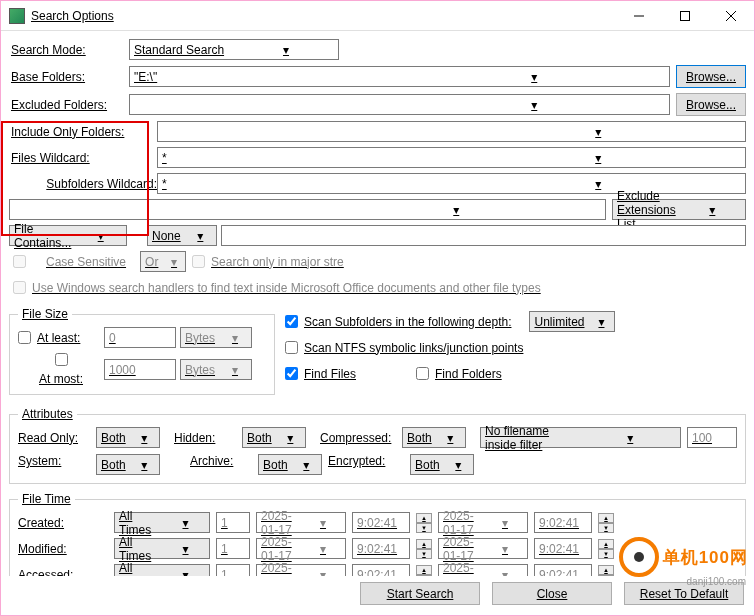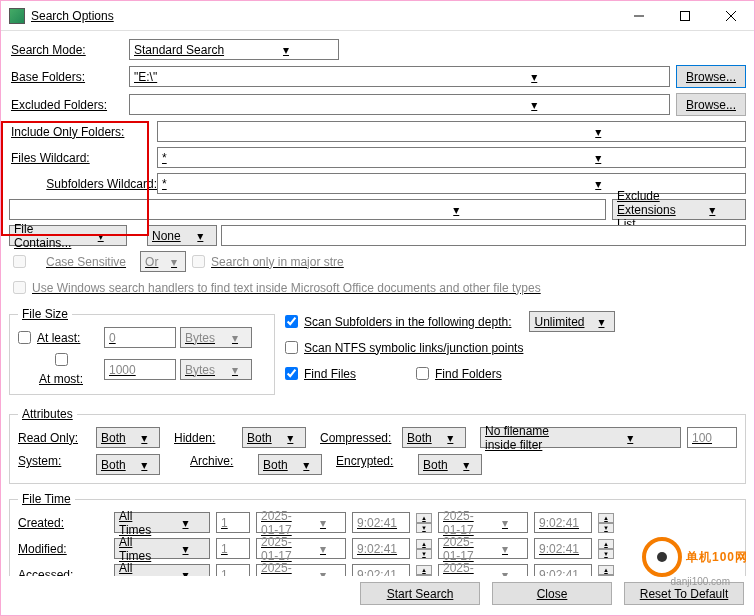--- a/index.html
+++ b/index.html
@@ -26,22 +26,22 @@
   .chk input { margin:0; }
   .dis { color: #888; }
   .ft-row { display:flex; align-items:center; gap: 6px; margin-bottom: 5px; }
   .ft-lbl { width: 90px; }
   .spinbtn-col { display:flex; flex-direction:column; }
   .spin { width:16px; height:10px; border:1px solid #999; background:#eee; font-size:7px; text-align:center; line-height:8px; }
   .footer { display:flex; gap: 12px; justify-content:flex-end; padding: 6px 10px 10px 10px; }
   .watermark { position:absolute; right:6px; bottom:38px; display:flex; align-items:center; gap:4px; color:#f57c00; font-weight:bold; pointer-events:none; }
   .wm-ring { width:40px; height:40px; border:4px solid #f57c00; border-radius:50%; display:flex; align-items:center; justify-content:center; position:relative; }
   .wm-dot { width:10px; height:10px; background:#333; border-radius:50%; }
-  .wm-text { font-size:12px; color:#f57c00; letter-spacing:1px; }
-  .wm-sub { font-size:10px; color:#999; position:absolute; right:24px; bottom:28px; }
+  .wm-text { font-size:17px; color:#f57c00; letter-spacing:1px; }
+  .wm-sub { font-size:10px; color:#999; position:absolute; right:8px; bottom:28px; }
 </style>
 </head>
 <body>
 
 <div class="window">
   <div class="titlebar">
     <div class="title-icon"></div>
     <div class="title-text">Search Options</div>
     <div class="winbtns">
       <div class="winbtn">
@@ -238,21 +238,21 @@
         <span style="width:72px;">System:</span>
         <div class="combo" style="width:64px; background:#e9e9e9;">
             <span>Both</span>
             <span class="arrow">▾</span>
           </div>
         <span style="width:62px; margin-left:24px;">Archive:</span>
         <div class="combo" style="width:64px; background:#e9e9e9;">
             <span>Both</span>
             <span class="arrow">▾</span>
           </div>
-        <span style="width:76px; margin-left:8px;">Encrypted:</span>
+        <span style="width:76px; ">Encrypted:</span>
         <div class="combo" style="width:64px; background:#e9e9e9;">
             <span>Both</span>
             <span class="arrow">▾</span>
           </div>
       </div>
     </fieldset>
 
     <fieldset>
       <legend>File Time</legend>
       <div class="ft-row">

